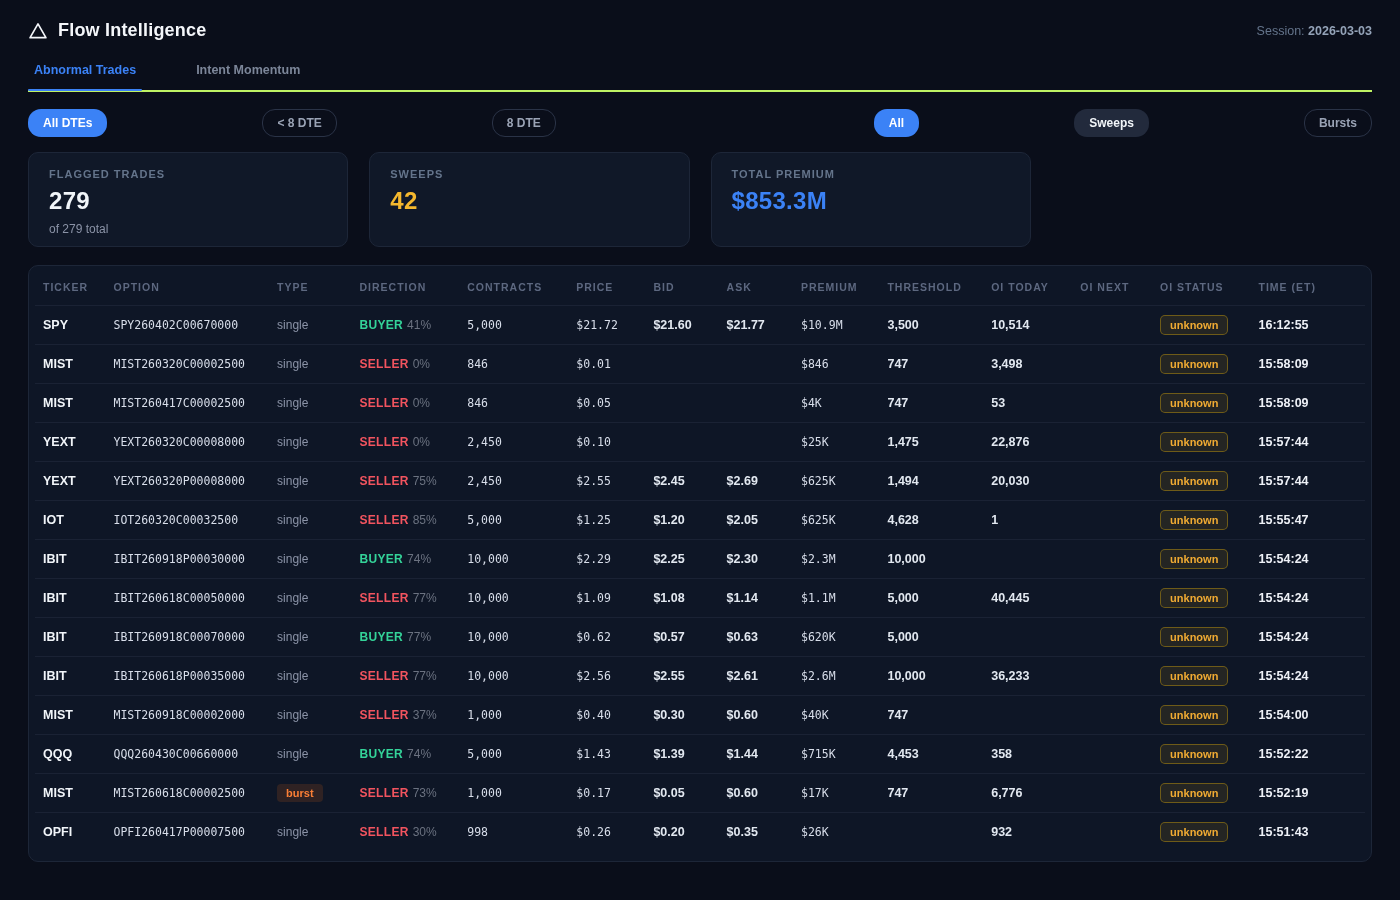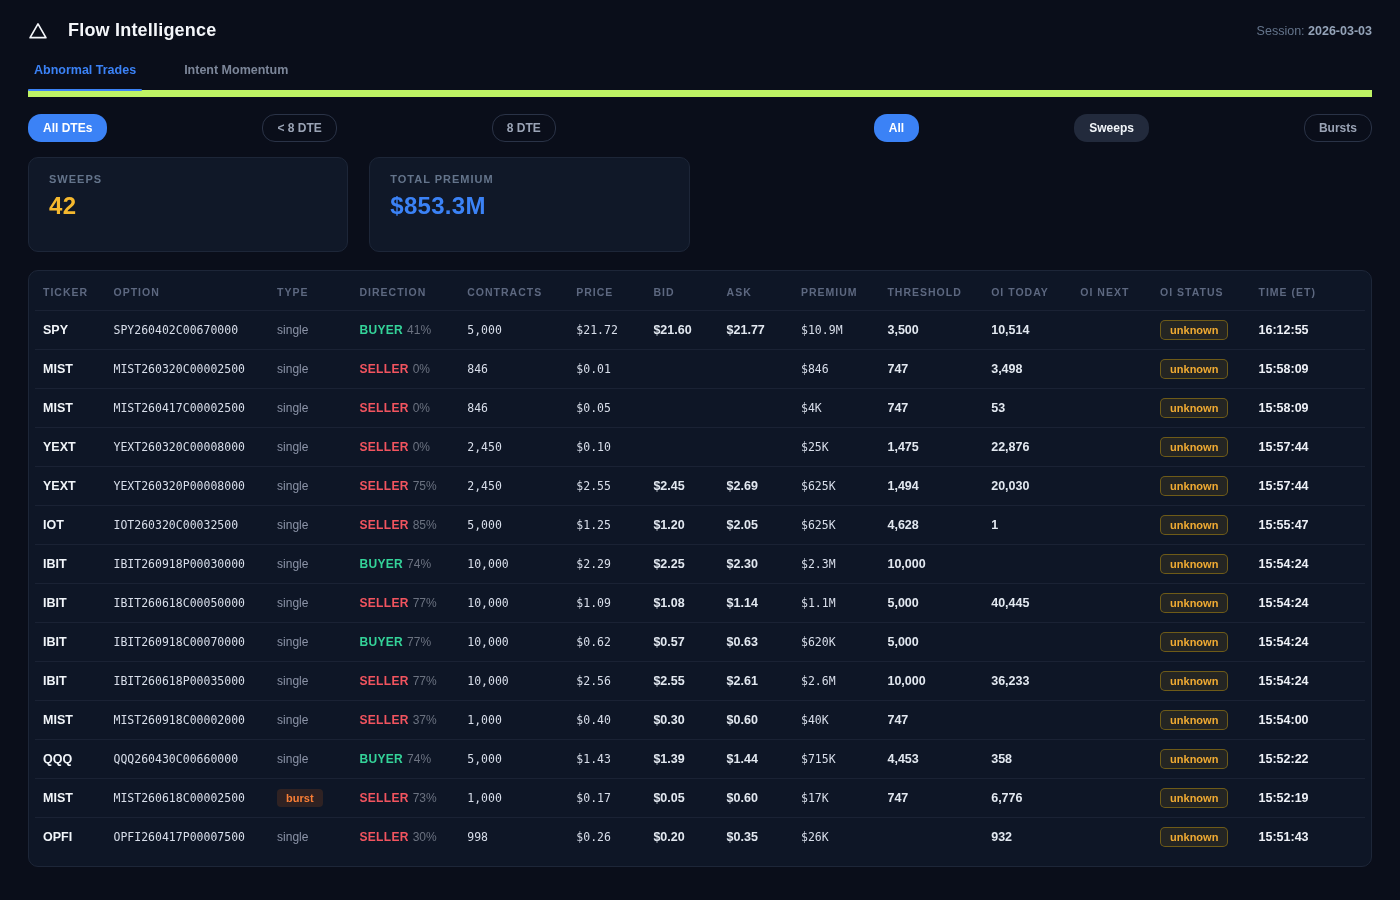--- a/index.html
+++ b/index.html
@@ -7,28 +7,28 @@
   body {
     background:#0a0e1a;
     color:#e8ecf4;
     font-family:"Liberation Sans", sans-serif;
     overflow:hidden;
   }
   .page { padding:0 28px; }
 
   
   .topbar { display:flex; align-items:center; justify-content:space-between; padding-top:20px; }
-  .brand { display:flex; align-items:center; gap:20px; }
+  .brand { display:flex; align-items:center; gap:10px; }
   .brand h1 { font-size:18px; font-weight:700; letter-spacing:.2px; color:#f4f6fa; }
   .logo svg { display:block; }
   .session { font-size:12.5px; color:#64748b; }
   .session b { color:#94a3b8; font-weight:700; }
 
   
-  .tabs { display:flex; gap:36px; margin-top:22px; border-bottom:7px solid #bef264; }
+  .tabs { display:flex; gap:48px; margin-top:22px; border-bottom:2px solid #bef264; }
   .tab { font-size:12.5px; font-weight:600; color:#7c8699; padding:0 6px 13px 6px; cursor:pointer; position:relative; }
   .tab.active { color:#3b82f6; }
   .tab.active::after { content:""; position:absolute; left:0; right:0; bottom:-1px; height:2px; background:#3b82f6; border-radius:1px; }
 
   
   .filters { display:flex; align-items:center; gap:8px; margin-top:17px;justify-content:space-between; }
   .filters .group-gap { width:8px; }
   .pill {
     font-size:12px; font-weight:700; line-height:1;
     padding:7px 14px; border-radius:13px; border:1px solid transparent;
@@ -113,20 +113,25 @@
   <button class="pill outline"><span>8 DTE</span></button>
 <span class="group-gap"></span>
   <button class="pill active"><span>All</span></button>
 
   <button class="pill filled"><span>Sweeps</span></button>
 
   <button class="pill outline"><span>Bursts</span></button>
 </div>
 
   <div class="stats" id="stats">
+  <div class="card">
+    <div class="label">FLAGGED TRADES</div>
+    <div class="value" style="color: rgb(241, 245, 249);">279</div>
+    <div class="sub">of 279 total</div>
+  </div>
 
   <div class="card">
     <div class="label">SWEEPS</div>
     <div class="value" style="color: rgb(245, 184, 46);">42</div>
 
   </div>
 
 
   <div class="card">
     <div class="label">TOTAL PREMIUM</div>

